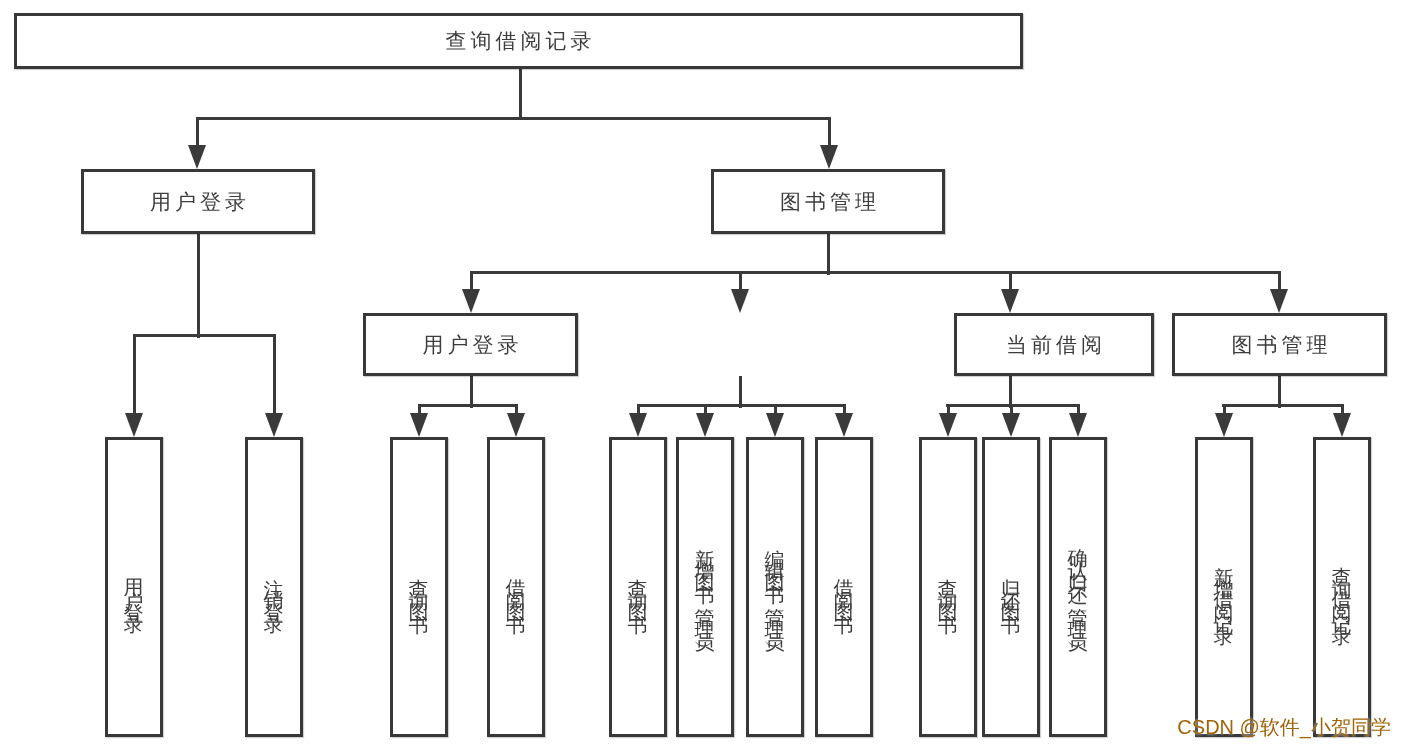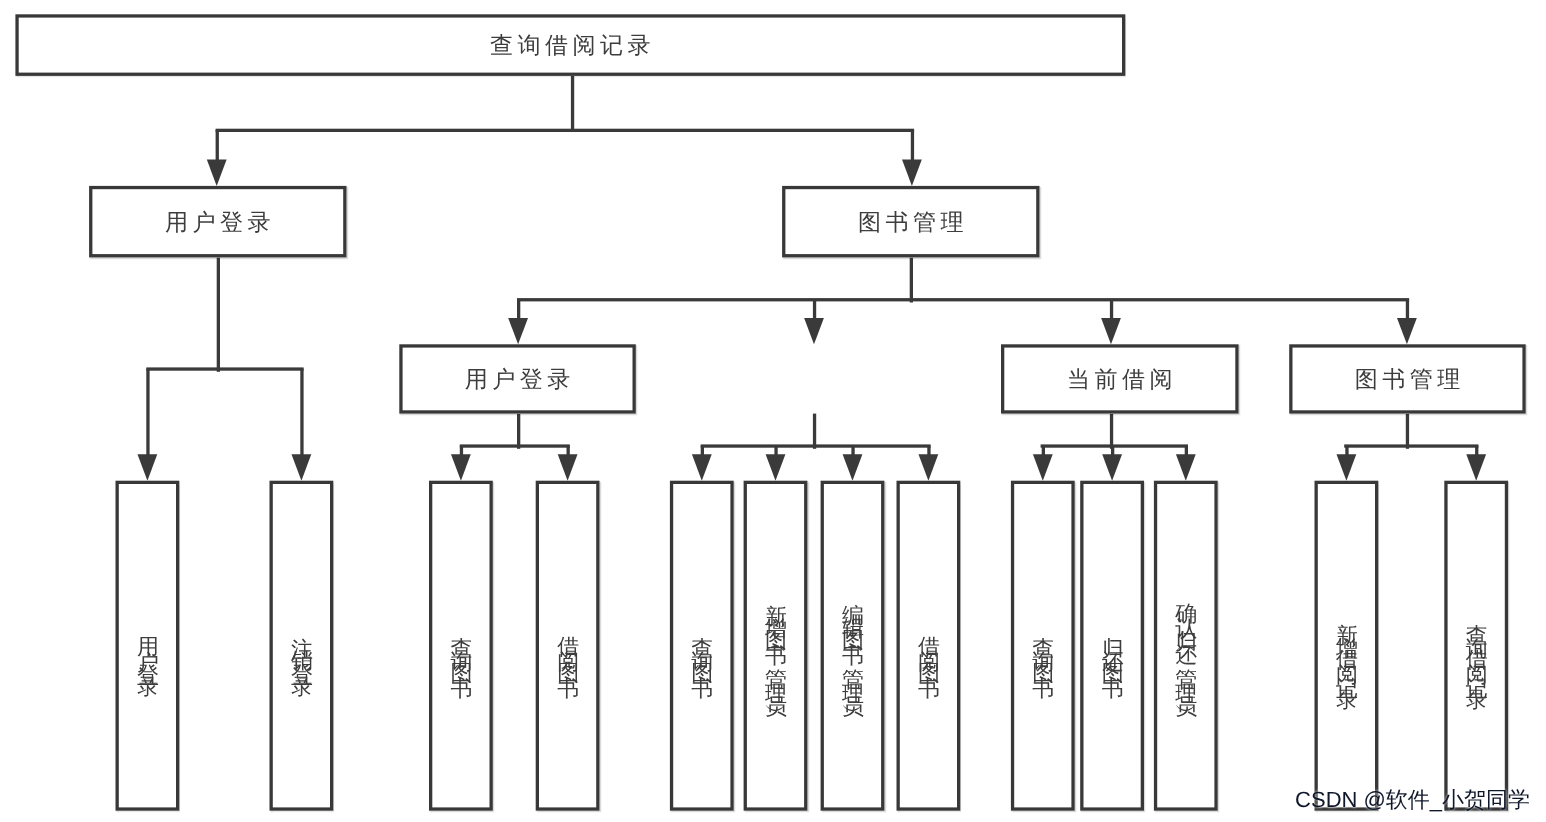--- a/index.html
+++ b/index.html
@@ -69,21 +69,21 @@
     line-height: 1;
     letter-spacing: 12px;
     white-space: nowrap;
     color: #3d3d3d;
   }
   #watermark {
     position: absolute;
     right: 14px;
     bottom: 6px;
     font-size: 20px;
-    color: #0f172a;
+    color: #a16207;
     text-shadow: 0 0 3px #ffffff;
     white-space: nowrap;
     z-index: 3;
   }
 </style>
 </head>
 <body>
 
 <div id="canvas">
 
@@ -141,21 +141,21 @@
       <div class="ahead" style="left: 1215px; top: 413px;"></div>
       <div class="ahead" style="left: 1333px; top: 413px;"></div>
     </div>
 
   <div class="node hbox" style="left:14px; top:13px; width:1009px; height:56px;">查询借阅记录</div>
 
   <div class="node hbox" style="left:81px; top:169px; width:234px; height:65px;">用户登录</div>
   <div class="node hbox" style="left:711px; top:169px; width:234px; height:65px;">图书管理</div>
 
   <div class="node hbox" style="left:363px; top:313px; width:215px; height:63px;">用户登录</div>
-  <div class="node hbox" style="left:910px; top:313px; width:216px; height:63px;">当前借阅</div>
+  <div class="node hbox" style="left:954px; top:313px; width:200px; height:63px;">当前借阅</div>
   <div class="node hbox" style="left:1172px; top:313px; width:215px; height:63px;">图书管理</div>
 
   <div class="node leaf" style="left:105px;">
     <span class="vtext">用户登录</span>
   </div>
   <div class="node leaf" style="left:245px;">
     <span class="vtext">注销登录</span>
   </div>
 
   <div class="node leaf" style="left:390px;">

